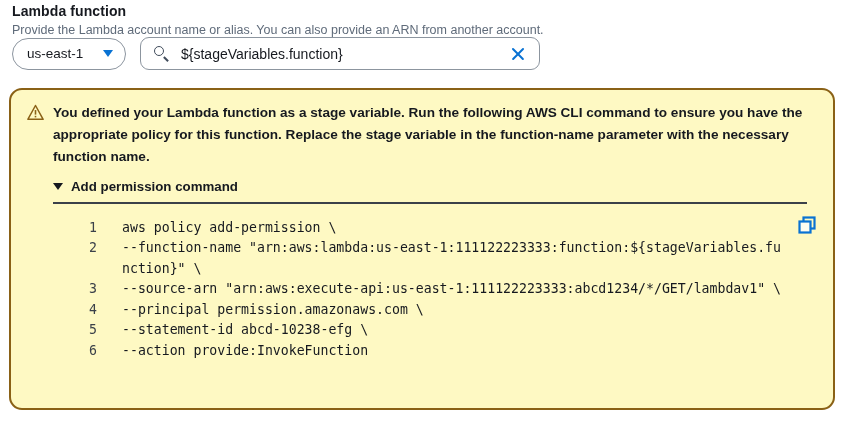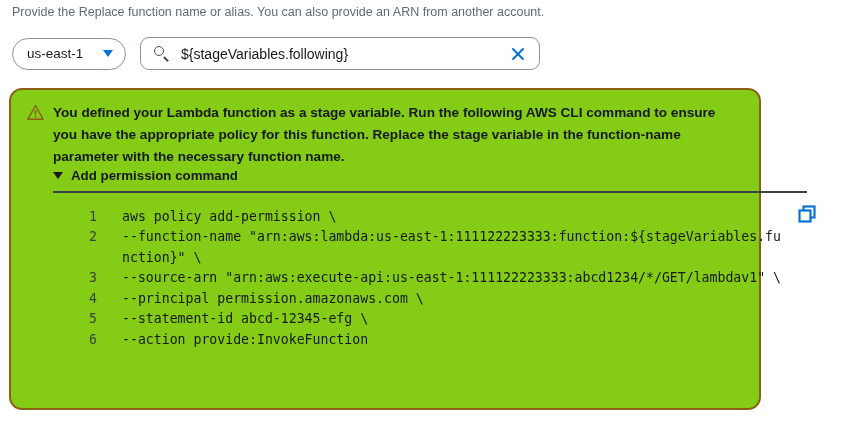--- a/index.html
+++ b/index.html
@@ -132,24 +132,24 @@
     border-radius: 1px;
   }
   .clear-btn::before { transform: rotate(45deg); }
   .clear-btn::after  { transform: rotate(-45deg); }
 
   
   .alert {
     position: absolute;
     left: 9px;
     top: 88px;
-    width: 752px;
+    width: 826px;
     height: 322px;
     box-sizing: border-box;
-    background: #84cc16;
+    background: #fef9c3;
     border: 2px solid #8a6116;
     border-radius: 13px;
     padding: 12px 16px 0 16px;
   }
   .alert-top {
     display: flex;
     align-items: flex-start;
   }
   .warn-icon {
     flex: 0 0 auto;
@@ -162,20 +162,21 @@
     font-size: 13.6px;
     font-weight: bold;
     line-height: 22px;
     color: #16191f;
     max-width: 752px;
   }
 
   .expander {
     display: flex;
     align-items: center;
+    margin-top: 11px;
     margin-left: 26px;
     cursor: pointer;
   }
   .expander .tri {
     width: 0; height: 0;
     border-left: 5px solid transparent;
     border-right: 5px solid transparent;
     border-top: 7px solid #16191f;
     margin-right: 8px;
   }
@@ -226,33 +227,34 @@
     color: #16191f;
     white-space: pre-wrap;
     word-break: break-all;
     max-width: 660px;
   }
 </style>
 </head>
 <body>
 
 <div class="field-header">
-  <div class="field-desc">Provide the Replace function name or alias. You can also provide an ARN from another account.</div>
+  <div class="field-title">Lambda function</div>
+  <div class="field-desc">Provide the Lambda account name or alias. You can also provide an ARN from another account.</div>
 </div>
 
 <div class="control-row">
 
   <div class="region-select">
     <span>us-east-1</span>
     <span class="caret"></span>
   </div>
 
   <div class="search-box">
     <span class="magnifier"></span>
-    <span class="search-value" placeholder="">${stageVariables.following}</span>
+    <span class="search-value" placeholder="">${stageVariables.function}</span>
     <span class="clear-btn"></span>
   </div>
 
 </div>
 
 <div class="alert">
 
   <div class="alert-top">
     <svg class="warn-icon" viewBox="0 0 16 16">
       <path d="M8 1.4 L15.2 14.4 L0.8 14.4 Z" fill="none" stroke="#8a6116" stroke-width="1.4" stroke-linejoin="round"></path>
@@ -289,21 +291,21 @@
         <tr>
           <td class="ln">3</td>
           <td class="code-cell">--source-arn "arn:aws:execute-api:us-east-1:111122223333:abcd1234/*/GET/lambdav1" \</td>
         </tr>
         <tr>
           <td class="ln">4</td>
           <td class="code-cell">--principal permission.amazonaws.com \</td>
         </tr>
         <tr>
           <td class="ln">5</td>
-          <td class="code-cell">--statement-id abcd-12345-efg \</td>
+          <td class="code-cell">--statement-id abcd-10238-efg \</td>
         </tr>
         <tr>
           <td class="ln">6</td>
           <td class="code-cell">--action provide:InvokeFunction</td>
         </tr>
       </tbody>
     </table>
   </div>
 
 </div>

